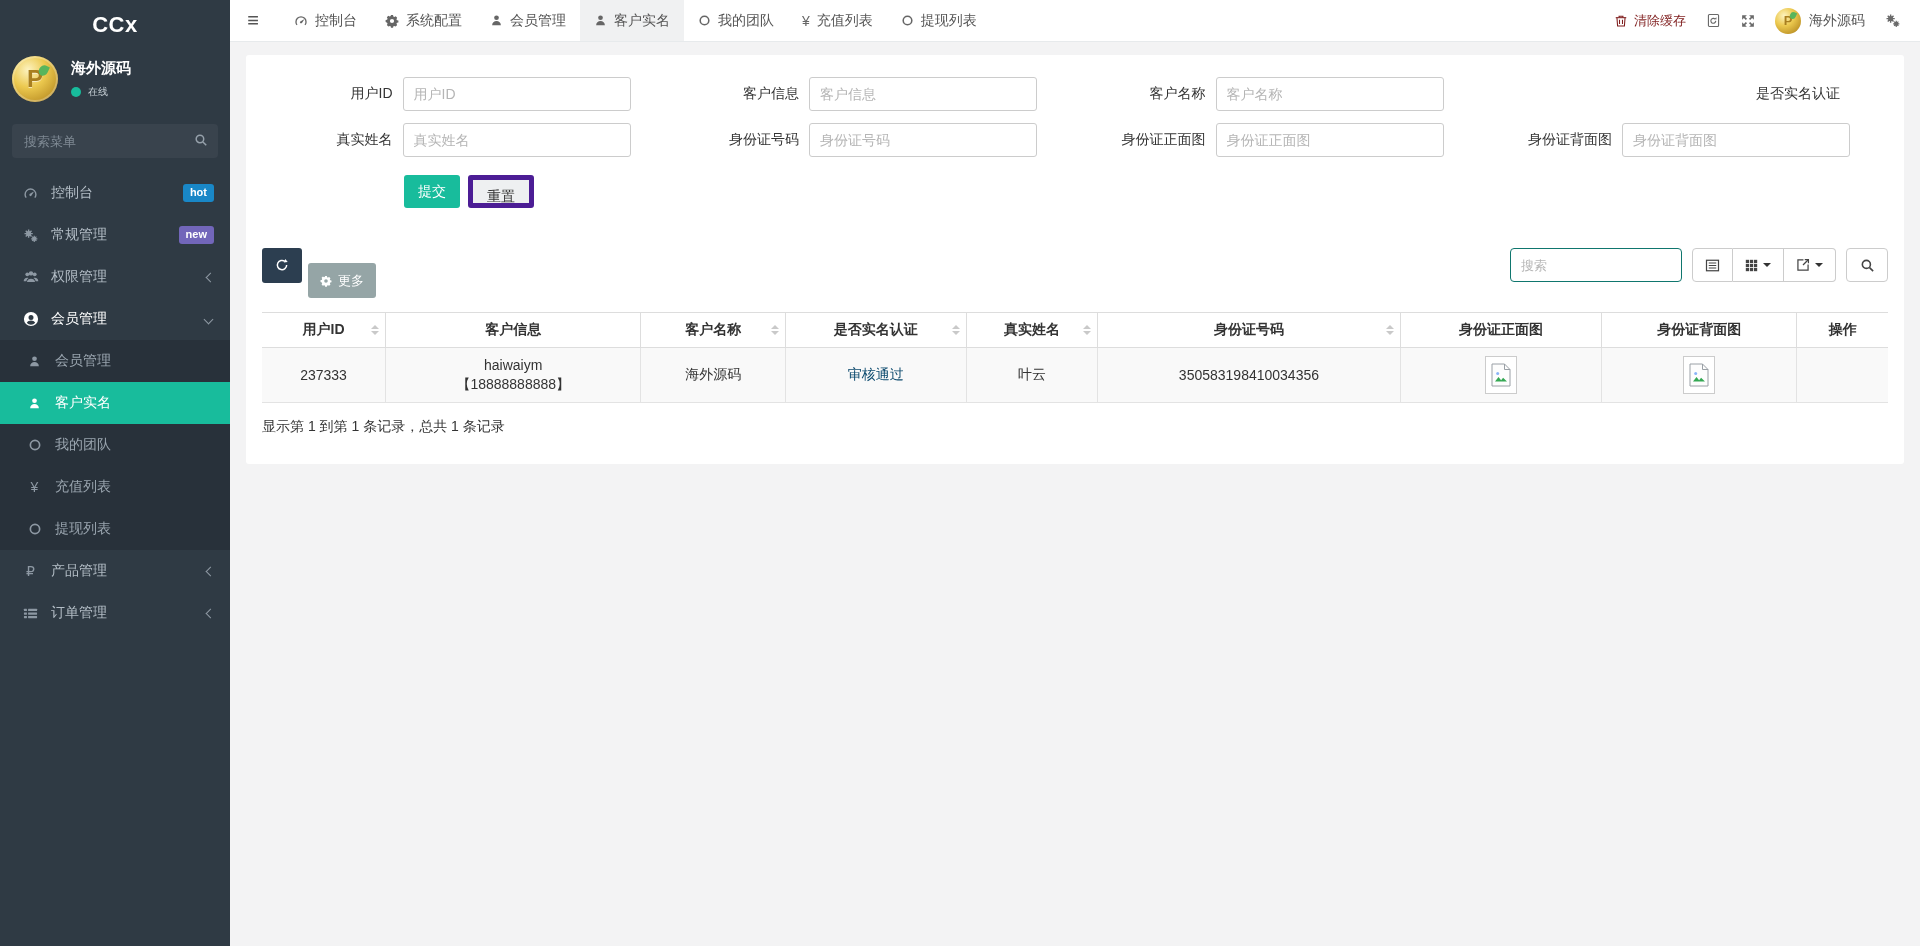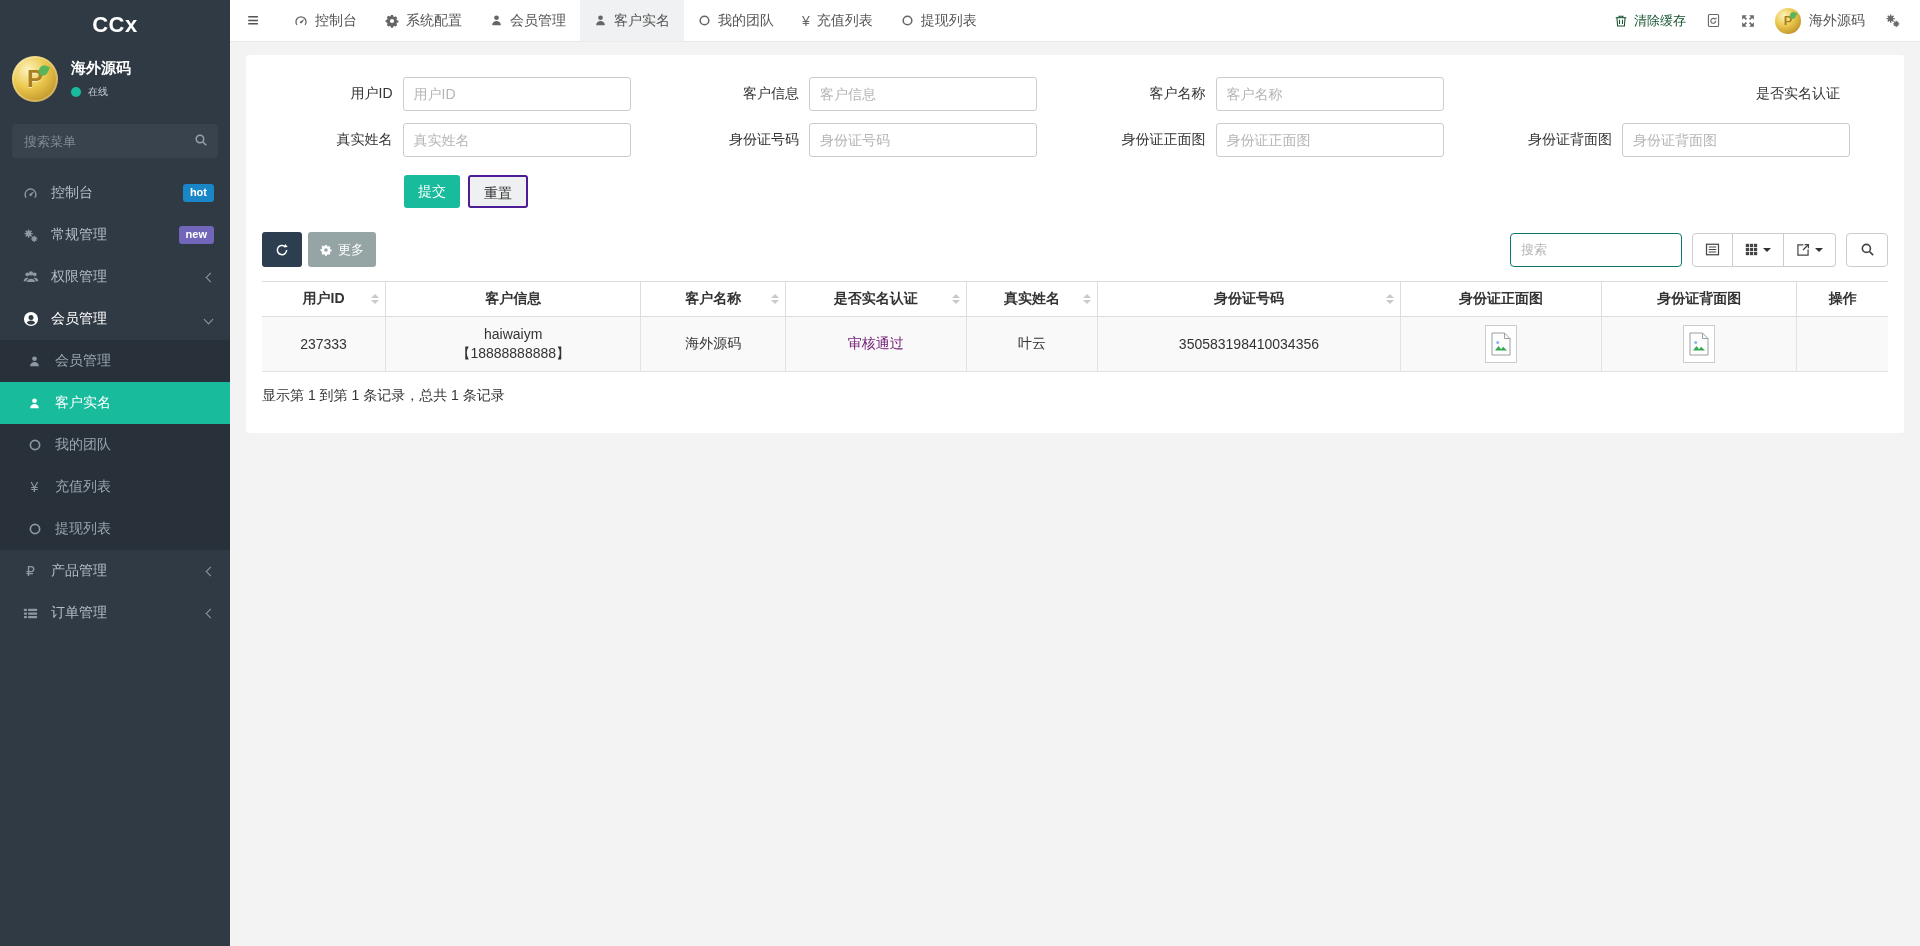--- a/index.html
+++ b/index.html
@@ -52,21 +52,21 @@
   .topbar { height:42px; background:#fff; border-bottom:1px solid #e7eaec; display:flex; align-items:stretch; }
   .hamburger { width:46px; display:flex; align-items:center; justify-content:center;
     font-size:20px; color:#555; cursor:pointer; }
   .tabs { display:flex; align-items:stretch; margin-left:4px; }
   .tab { display:flex; align-items:center; gap:7px; padding:0 14px; font-size:14px; color:#555; cursor:pointer; }
   .tab .ticon { color:#666; display:flex; }
   .tab.active { background:#f0f1f2; }
   .tab .glyph { font-size:14px; }
   .topbar-right { margin-left:auto; display:flex; align-items:center; gap:20px; padding-right:20px;
     color:#6a6a6a; font-size:13px; }
-  .tb-btn { display:flex; align-items:center; gap:6px; cursor:pointer; color:#14532d; }
+  .tb-btn { display:flex; align-items:center; gap:6px; cursor:pointer; color:#7f1d1d; }
   .tb-ico { display:flex; align-items:center; cursor:pointer; color:#6a6a6a; }
   .tb-user { display:flex; align-items:center; gap:8px; cursor:pointer; color:#555; font-size:14px; }
   .avatar-sm { width:26px; height:26px; border-radius:50%; position:relative; display:inline-block;
     background:radial-gradient(circle at 35% 30%, #fdf3c0 0%, #ecc94f 40%, #c49a2c 75%, #8f6d1d 100%); }
   .avatar-sm::before { content:"P"; position:absolute; inset:0; display:flex; align-items:center;
     justify-content:center; font-size:13px; font-weight:bold; color:#a97f1f; }
   .avatar-sm::after { content:""; position:absolute; right:5px; top:4px; width:6px; height:7px;
     background:#58b55c; border-radius:70% 0 70% 70%; transform:rotate(25deg); }
 
   
@@ -80,27 +80,27 @@
   .txt { width:100%; height:34px; border:1px solid #ccc; border-radius:3px; padding:0 10px;
     font-size:14px; color:#333; outline:none; }
   .txt::placeholder { color:#b5b5b5; }
   .select { height:34px; border:1px solid #ccc; border-radius:3px; background:#fff; display:flex;
     align-items:center; justify-content:space-between; padding:0 10px; font-size:14px; color:#333; cursor:pointer; }
   .caret { width:0; height:0; border-left:4px solid transparent; border-right:4px solid transparent;
     border-top:5px solid #222; }
   .form-actions { grid-column:1 / -1; margin-left:142px; margin-top:6px; display:flex; gap:8px; }
   .btn { height:33px; border-radius:3px; font-size:14px; cursor:pointer; border:none; padding:8px 14px; }
   .btn-submit { background:#18bc9c; color:#fff; }
-  .btn-reset { background:#eef0f1; color:#333; border:2px solid #4c1d95; }
+  .btn-reset { background:#eef0f1; color:#333; border:5px solid #4c1d95; }
 
   .grid-toolbar { display:flex; align-items:center; margin-top:24px; }
   .btn-dark { width:40px; height:35px; background:#2c3e50; color:#fff; border:none; border-radius:3px;
     display:flex; align-items:center; justify-content:center; cursor:pointer; }
   .btn-gray { height:35px; background:#95a5a6; color:#fff; border:none; border-radius:3px; margin-left:6px;
-    display:flex; align-items:center; gap:6px; padding:0 12px; font-size:13px; cursor:pointer; }
+    display:flex; align-items:center; gap:6px; padding:0 12px; font-size:13px; cursor:pointer;margin-top:31px; }
   .toolbar-right { margin-left:auto; display:flex; align-items:center; }
   .search-sm { width:172px; height:34px; border:1px solid #0f766e; border-radius:4px; padding:0 10px;
     font-size:13px; color:#333; outline:none; }
   .search-sm::placeholder { color:#b5b5b5; }
   .btn-group { display:flex; margin-left:10px; }
   .btn-ico { height:34px; background:#fff; border:1px solid #ccc; color:#444; display:flex;
     align-items:center; justify-content:center; gap:5px; padding:0 12px; cursor:pointer; }
   .btn-group .btn-ico + .btn-ico { border-left:none; }
   .btn-group .btn-ico:first-child { border-radius:4px 0 0 4px; }
   .btn-group .btn-ico:last-child { border-radius:0 4px 4px 0; }
@@ -115,21 +115,21 @@
   table.grid td { border:1px solid #e3e3e3; padding:8px 6px; text-align:center; background:#f9f9f9;
     vertical-align:middle; }
   table.grid th:first-child, table.grid td:first-child { border-left:none; }
   table.grid th:last-child, table.grid td:last-child { border-right:none; }
   .sorter { position:absolute; right:6px; top:50%; transform:translateY(-50%); display:flex;
     flex-direction:column; gap:2px; }
   .sorter i { display:block; width:0; height:0; border-left:4px solid transparent;
     border-right:4px solid transparent; }
   .sorter .up { border-bottom:4px solid #c9c9c9; }
   .sorter .dn { border-top:4px solid #c9c9c9; }
-  .status-link { color:#701a75; cursor:pointer; }
+  .status-link { color:#0c4a6e; cursor:pointer; }
   .cell-two-line div { line-height:1.35; }
   .img-box { display:inline-flex; align-items:center; justify-content:center; width:32px; height:38px;
     border:1px solid #ccc; background:#fff; cursor:pointer; }
   .summary { margin-top:15px; font-size:14px; color:#333; }
 </style>
 </head>
 <body>
 
 <svg style="position:absolute;width:0;height:0" aria-hidden="true">
   <defs>

